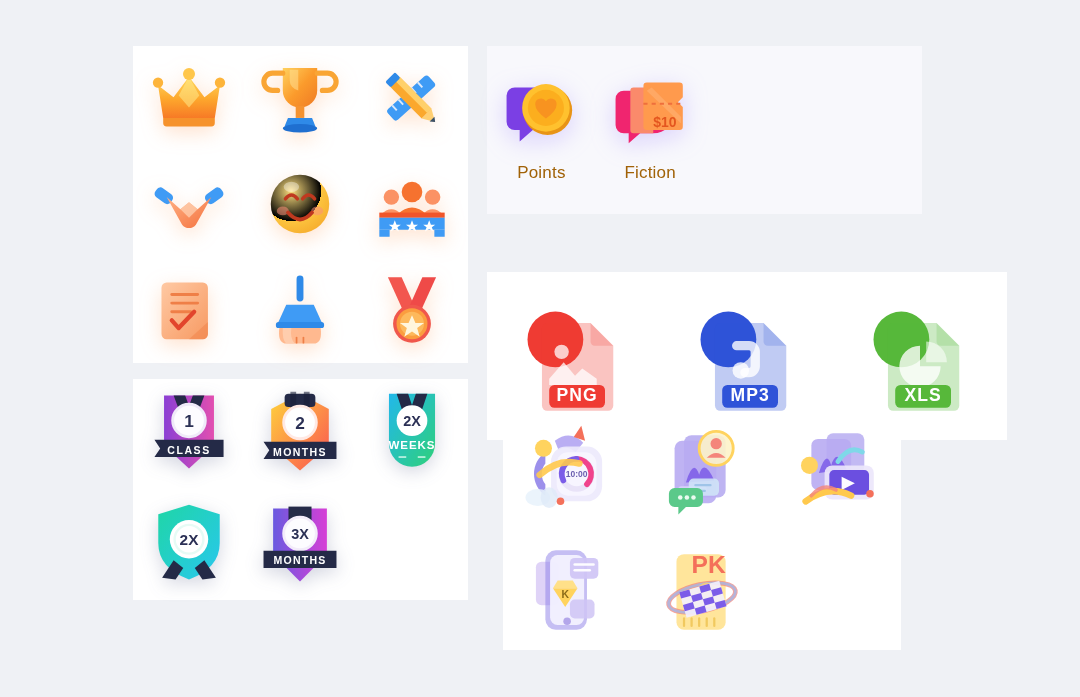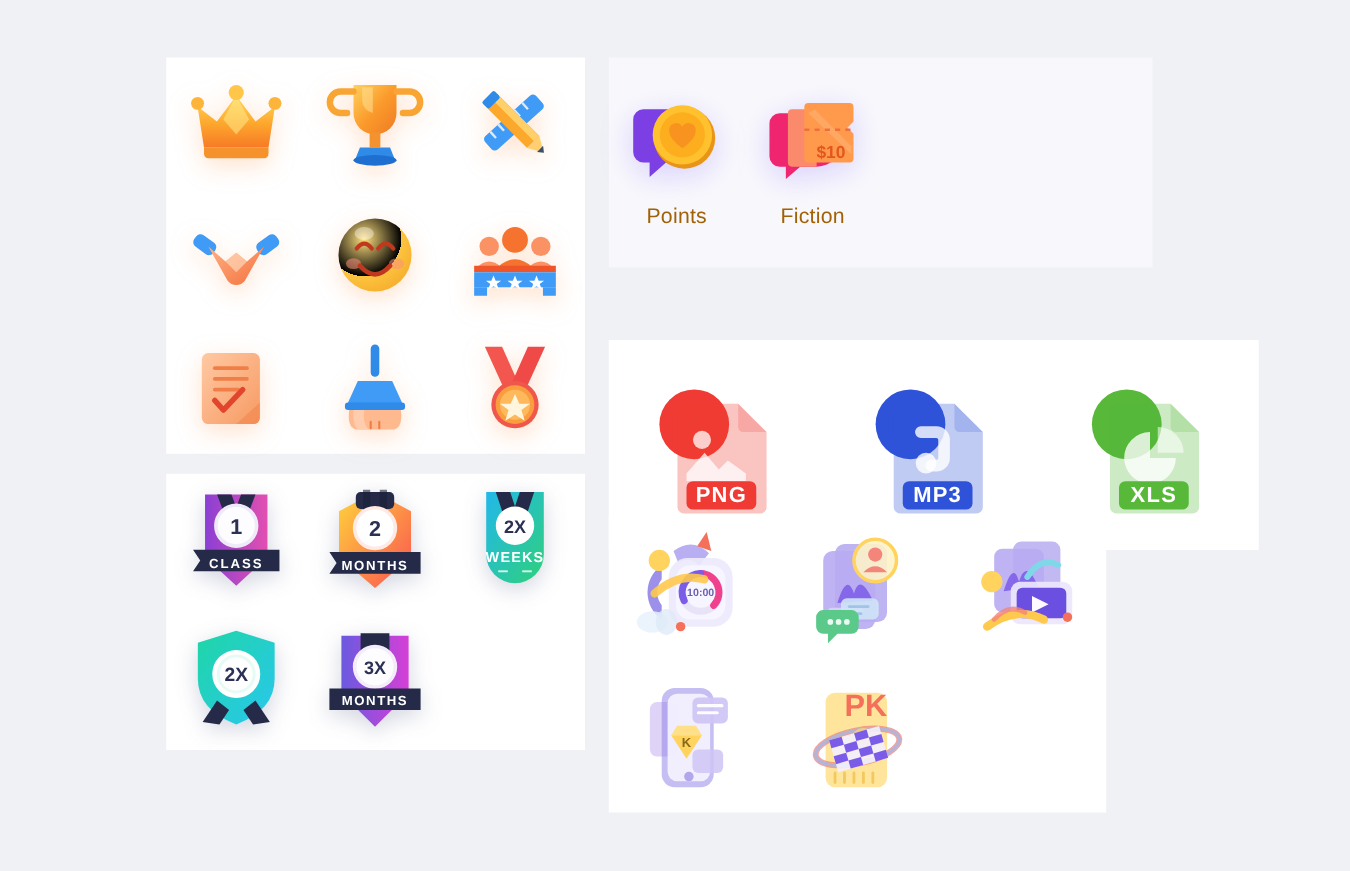--- a/index.html
+++ b/index.html
@@ -10,21 +10,21 @@
     font-family: "Liberation Sans", sans-serif;
     overflow: hidden;
   }
   #stage { position: relative; width: 1080px; height: 697px; }
 
   .panel { position: absolute; background: #ffffff; }
   #panel-awards   { left:133px; top:46px;  width:335px; height:317px; }
   #panel-badges   { left:133px; top:379px; width:335px; height:221px; }
   #panel-category { left:487px; top:46px;  width:435px; height:168px; background:#f8f8fc; }
   #panel-files    { left:487px; top:230px; width:520px; height:168px;margin-top:42px; }
-  #panel-glass    { left:487px; top:412px; width:398px; height:238px; }
+  #panel-glass    { left:503px; top:412px; width:398px; height:238px; }
 
   .grid { display:grid; width:100%; height:100%; place-items:center; }
   .g3x3 { grid-template-columns:repeat(3,1fr); grid-template-rows:repeat(3,1fr); }
   .g3x2 { grid-template-columns:repeat(3,1fr); grid-template-rows:repeat(2,1fr); }
   .g4x1 { grid-template-columns:repeat(4,1fr); grid-template-rows:1fr; padding-bottom:6px; }
   .g3x1 { grid-template-columns:repeat(3,1fr); grid-template-rows:1fr; }
 
   .cell { display:flex; flex-direction:column; align-items:center; justify-content:center; }
   .cat-cell { gap:10px; }
   .cat-label { font-size:17px; color:#a16207; letter-spacing:.2px; }

